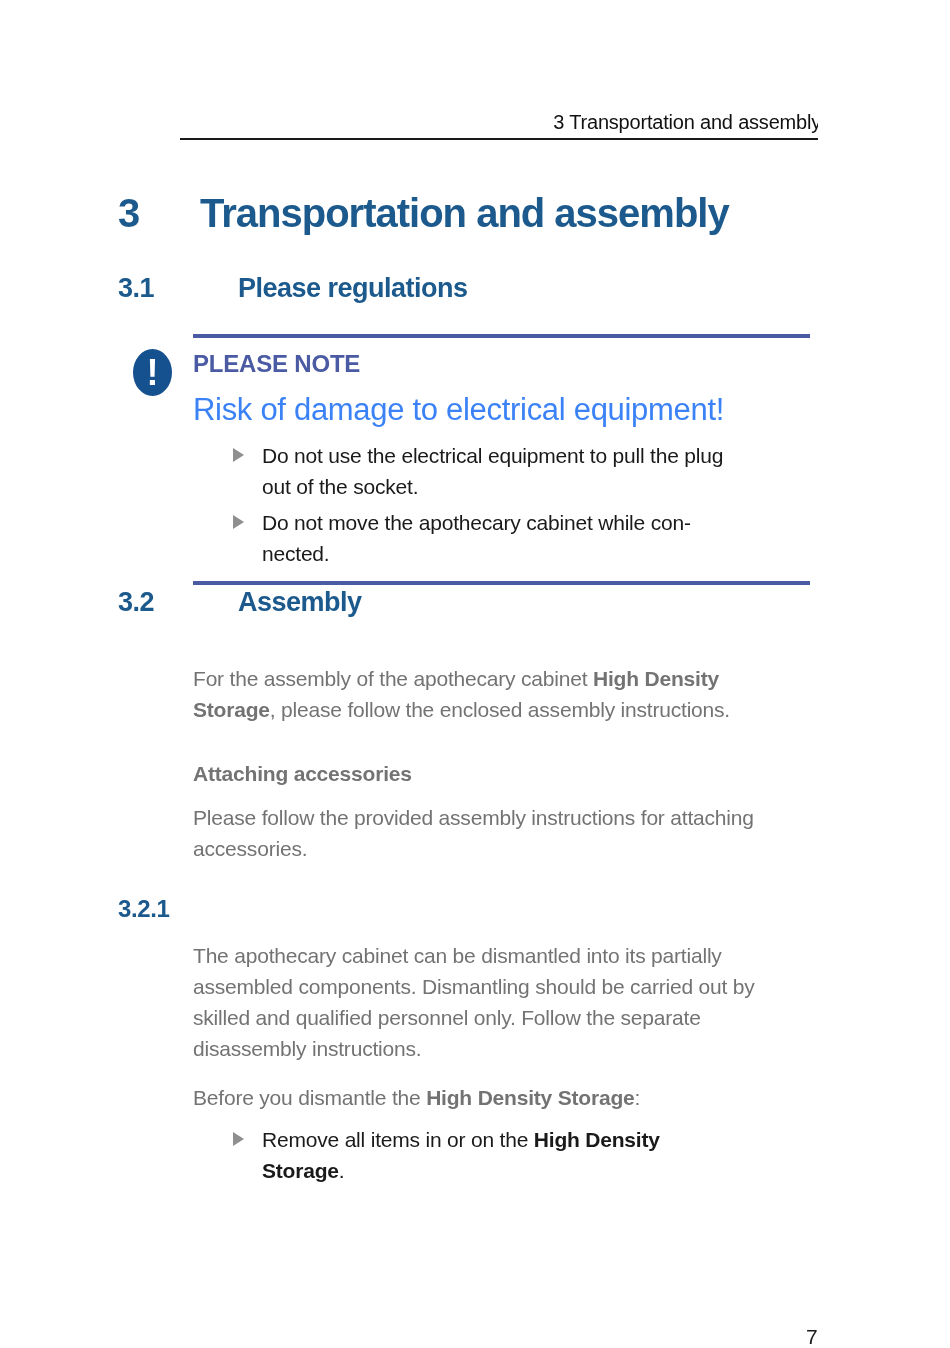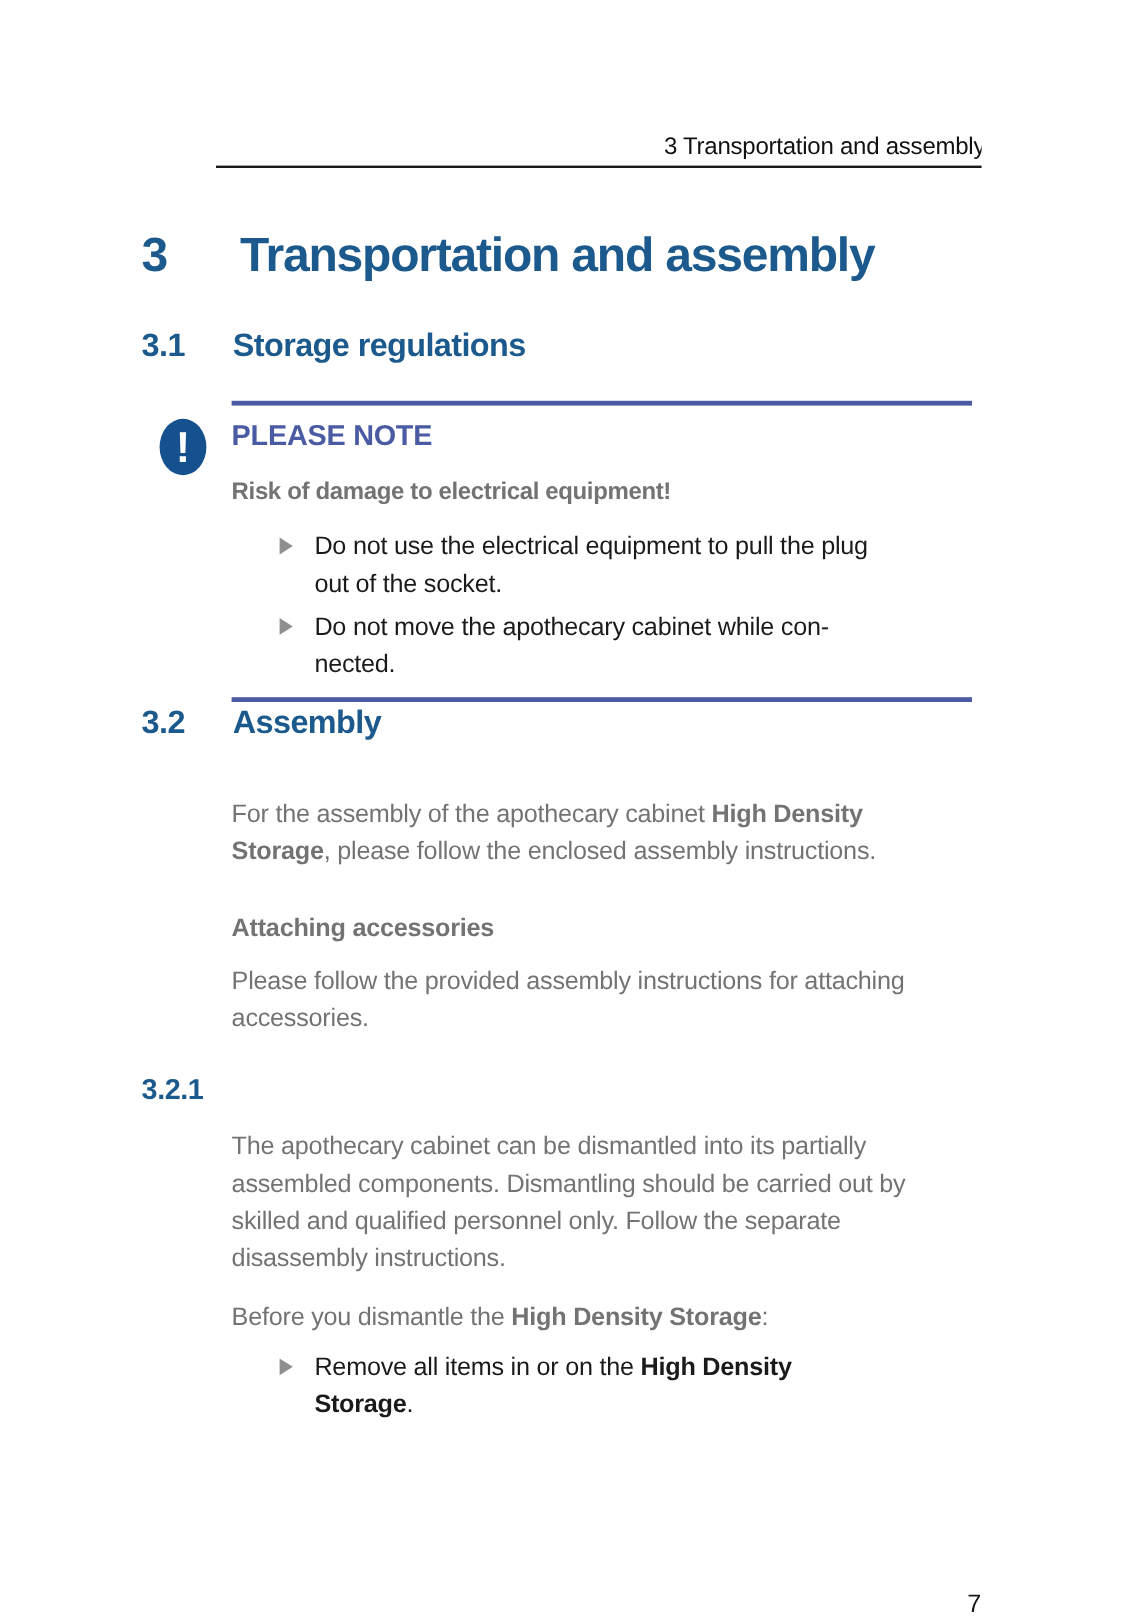--- a/index.html
+++ b/index.html
@@ -20,21 +20,21 @@
     position:absolute; left:180px; top:68px; width:641px;
     text-align:right; font-size:20px; line-height:24px; color:#111111;
     padding-bottom:4px; border-bottom:2px solid #1a1a1a;
     letter-spacing:-0.2px;
   }
 
   
   .hx { position:absolute; display:flex; font-weight:bold; color:#1c5a8d; }
   .h1 { left:118px; top:148px; font-size:40px; line-height:46px; letter-spacing:-1px; }
   .h1 .num { width:82px; flex:none; }
-  .h2 { left:118px; top:230px; font-size:27px; line-height:32px; letter-spacing:-0.5px; }
+  .h2 { left:118px; top:230px; font-size:27px; line-height:32px; letter-spacing:-0.5px;gap:44px; }
   .h2 .num { width:76px; flex:none; }
   .h2-assembly { top:544px; }
   .h3 { left:118px; top:852px; font-size:24px; line-height:29px; letter-spacing:-0.4px; }
   .h3 .num { width:76px; flex:none; }
 
   
   .note-box {
     position:absolute; left:193px; top:292px; width:617px;
     border-top:4px solid #4a5ba3; border-bottom:4px solid #4a5ba3;
     padding:12px 0 7px 0;
@@ -43,21 +43,21 @@
     position:absolute; left:-60px; top:11px;
     width:39px; height:47px; border-radius:50%;
     background:#15508f;
     display:flex; align-items:center; justify-content:center;
   }
   .note-icon span {
     color:#ffffff; font-weight:bold; font-size:36px; line-height:36px;
     font-family:"Liberation Sans", sans-serif;
   }
   .note-label { color:#4a5ba3; font-weight:bold; font-size:24px; line-height:28px; letter-spacing:-0.2px; }
-  .note-title { margin-top:17px; font-weight:bold; font-size:20px; line-height:30px; color:#737373; letter-spacing:-0.3px; }
+  .note-title { margin-top:17px; font-weight:normal; font-size:31px; line-height:30px; color:#3b82f6; letter-spacing:-0.3px; }
   .note-bullets { margin-top:15px; }
 
   
   .bullet { position:relative; margin-left:69px; font-size:21px; line-height:31px; letter-spacing:-0.2px; margin-bottom:5px; }
   .bullet .arrow {
     position:absolute; left:-29px; top:8px;
     width:0; height:0;
     border-left:11px solid #8f8f8f;
     border-top:7px solid transparent;
     border-bottom:7px solid transparent;
@@ -94,21 +94,21 @@
 
   <div class="running-header">3 Transportation and assembly</div>
 
   <div class="hx h1">
     <span class="num">3</span>
     <span>Transportation and assembly</span>
   </div>
 
   <div class="hx h2">
     <span class="num">3.1</span>
-    <span>Storage regulations</span>
+    <span>Please regulations</span>
   </div>
 
   <div class="note-box">
     <div class="note-icon">
       <span>!</span>
     </div>
     <div class="note-label">PLEASE NOTE</div>
     <div class="note-title">Risk of damage to electrical equipment!</div>
     <div class="note-bullets">
       <div class="bullet">

